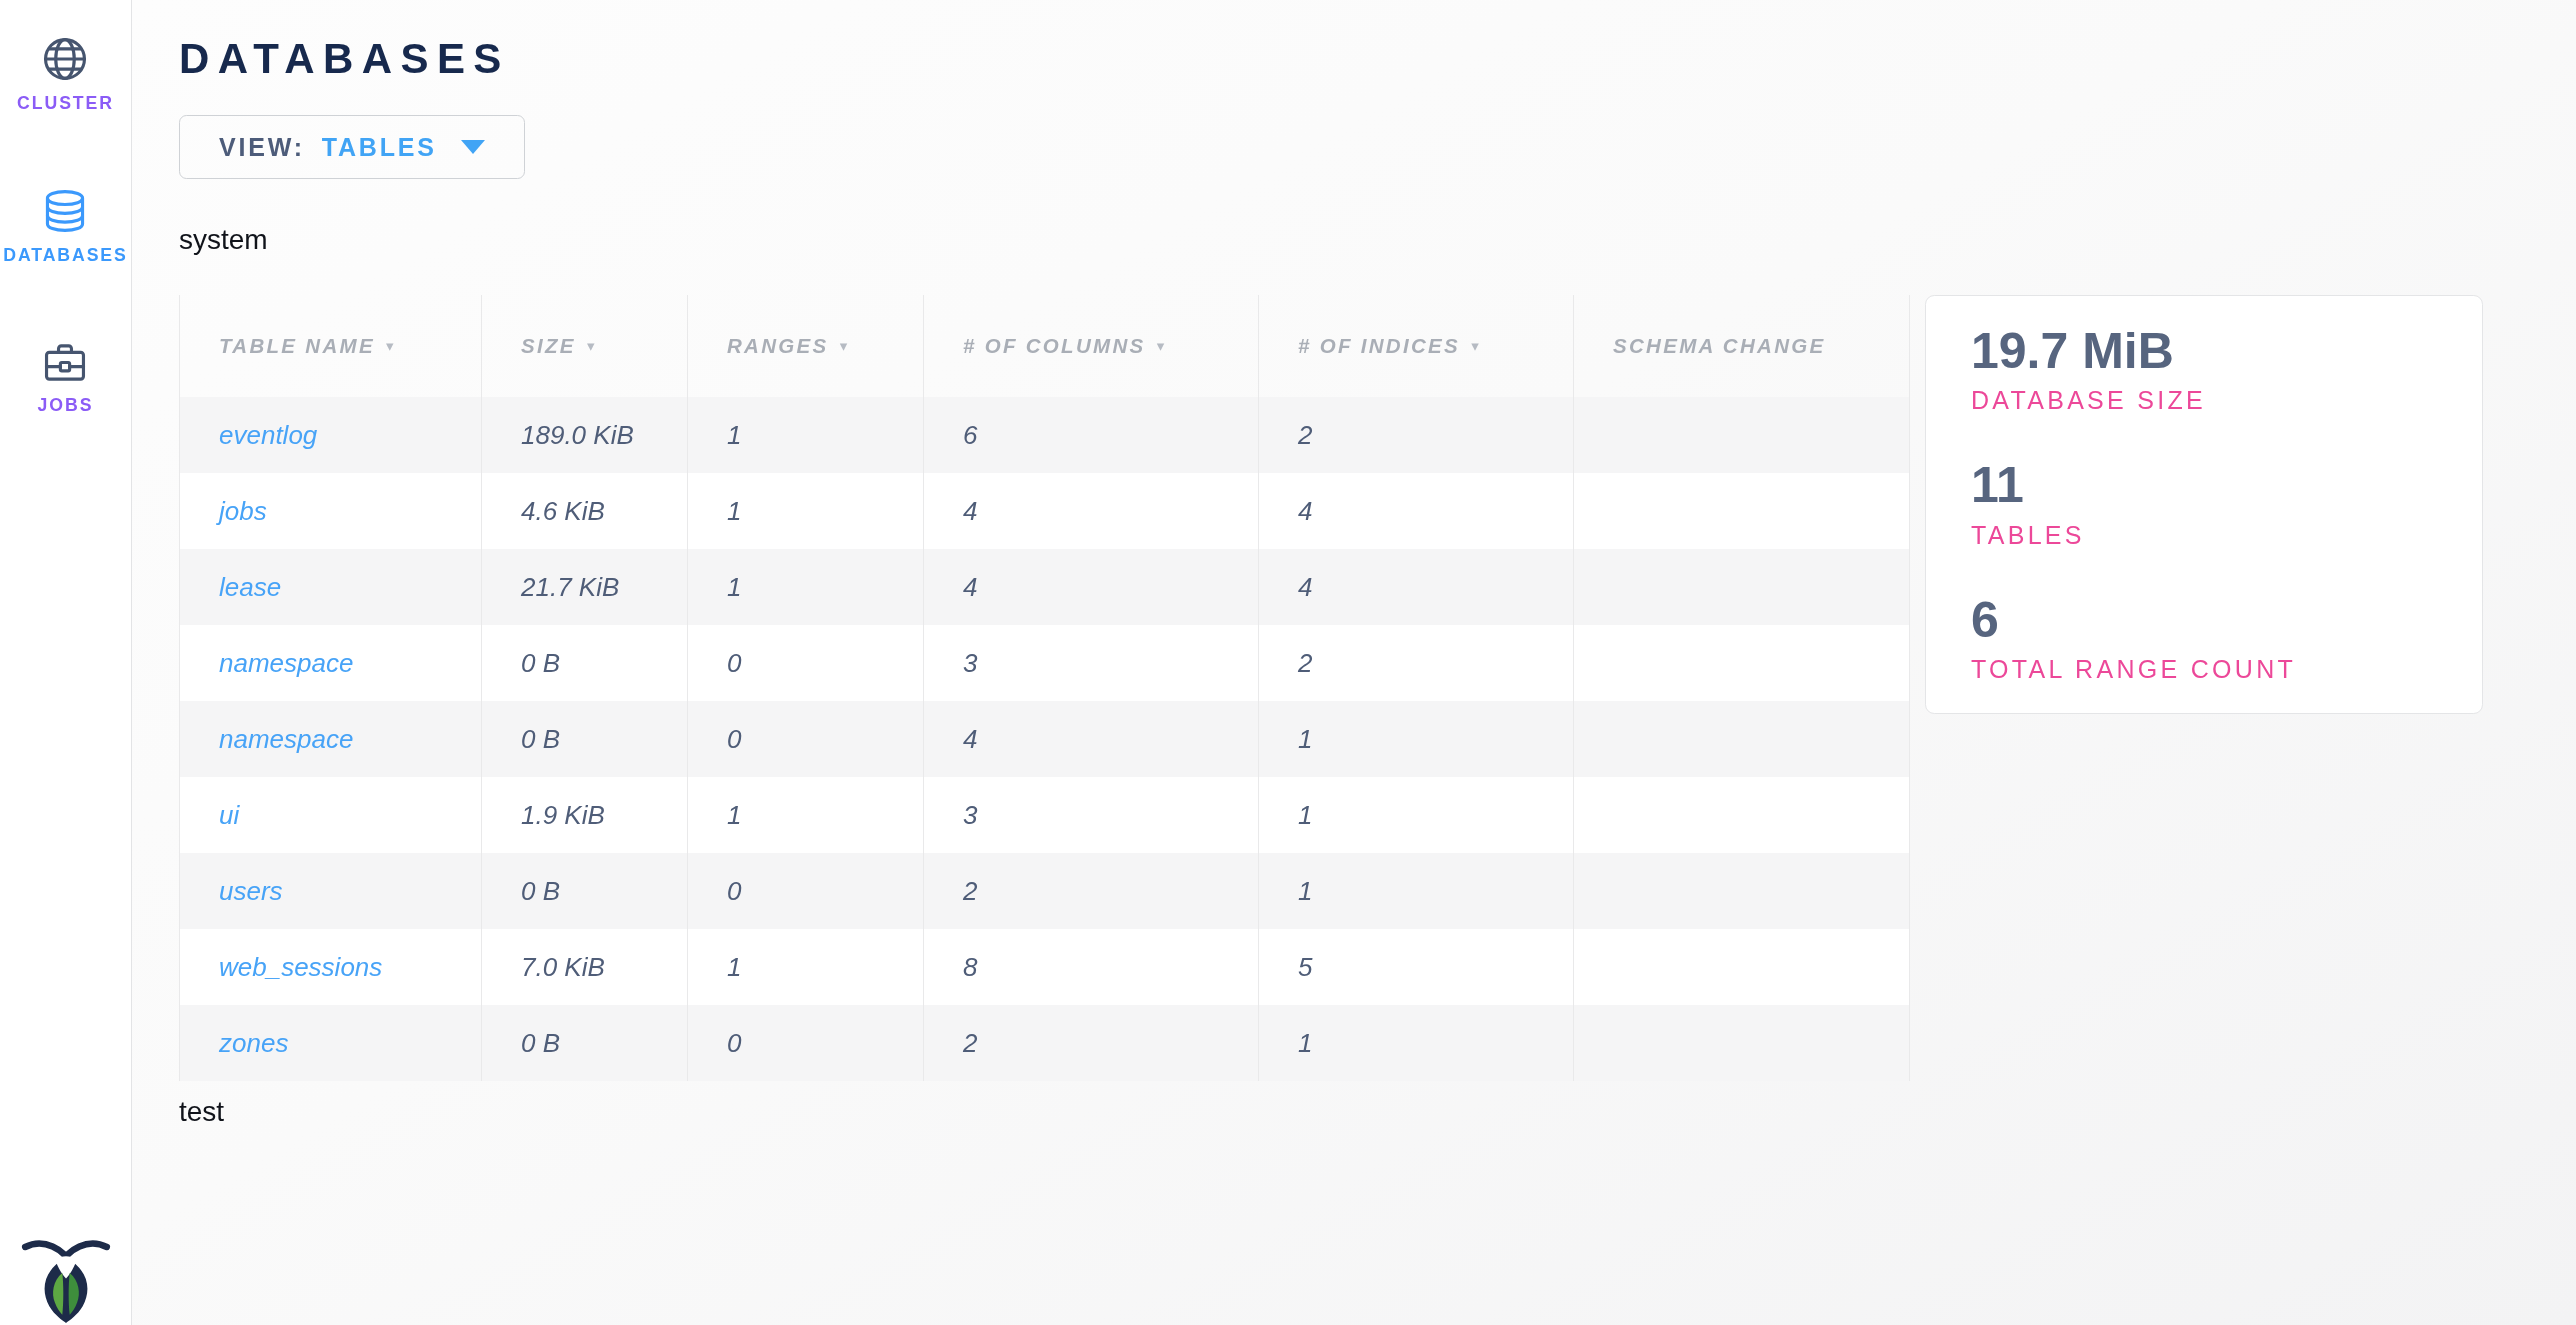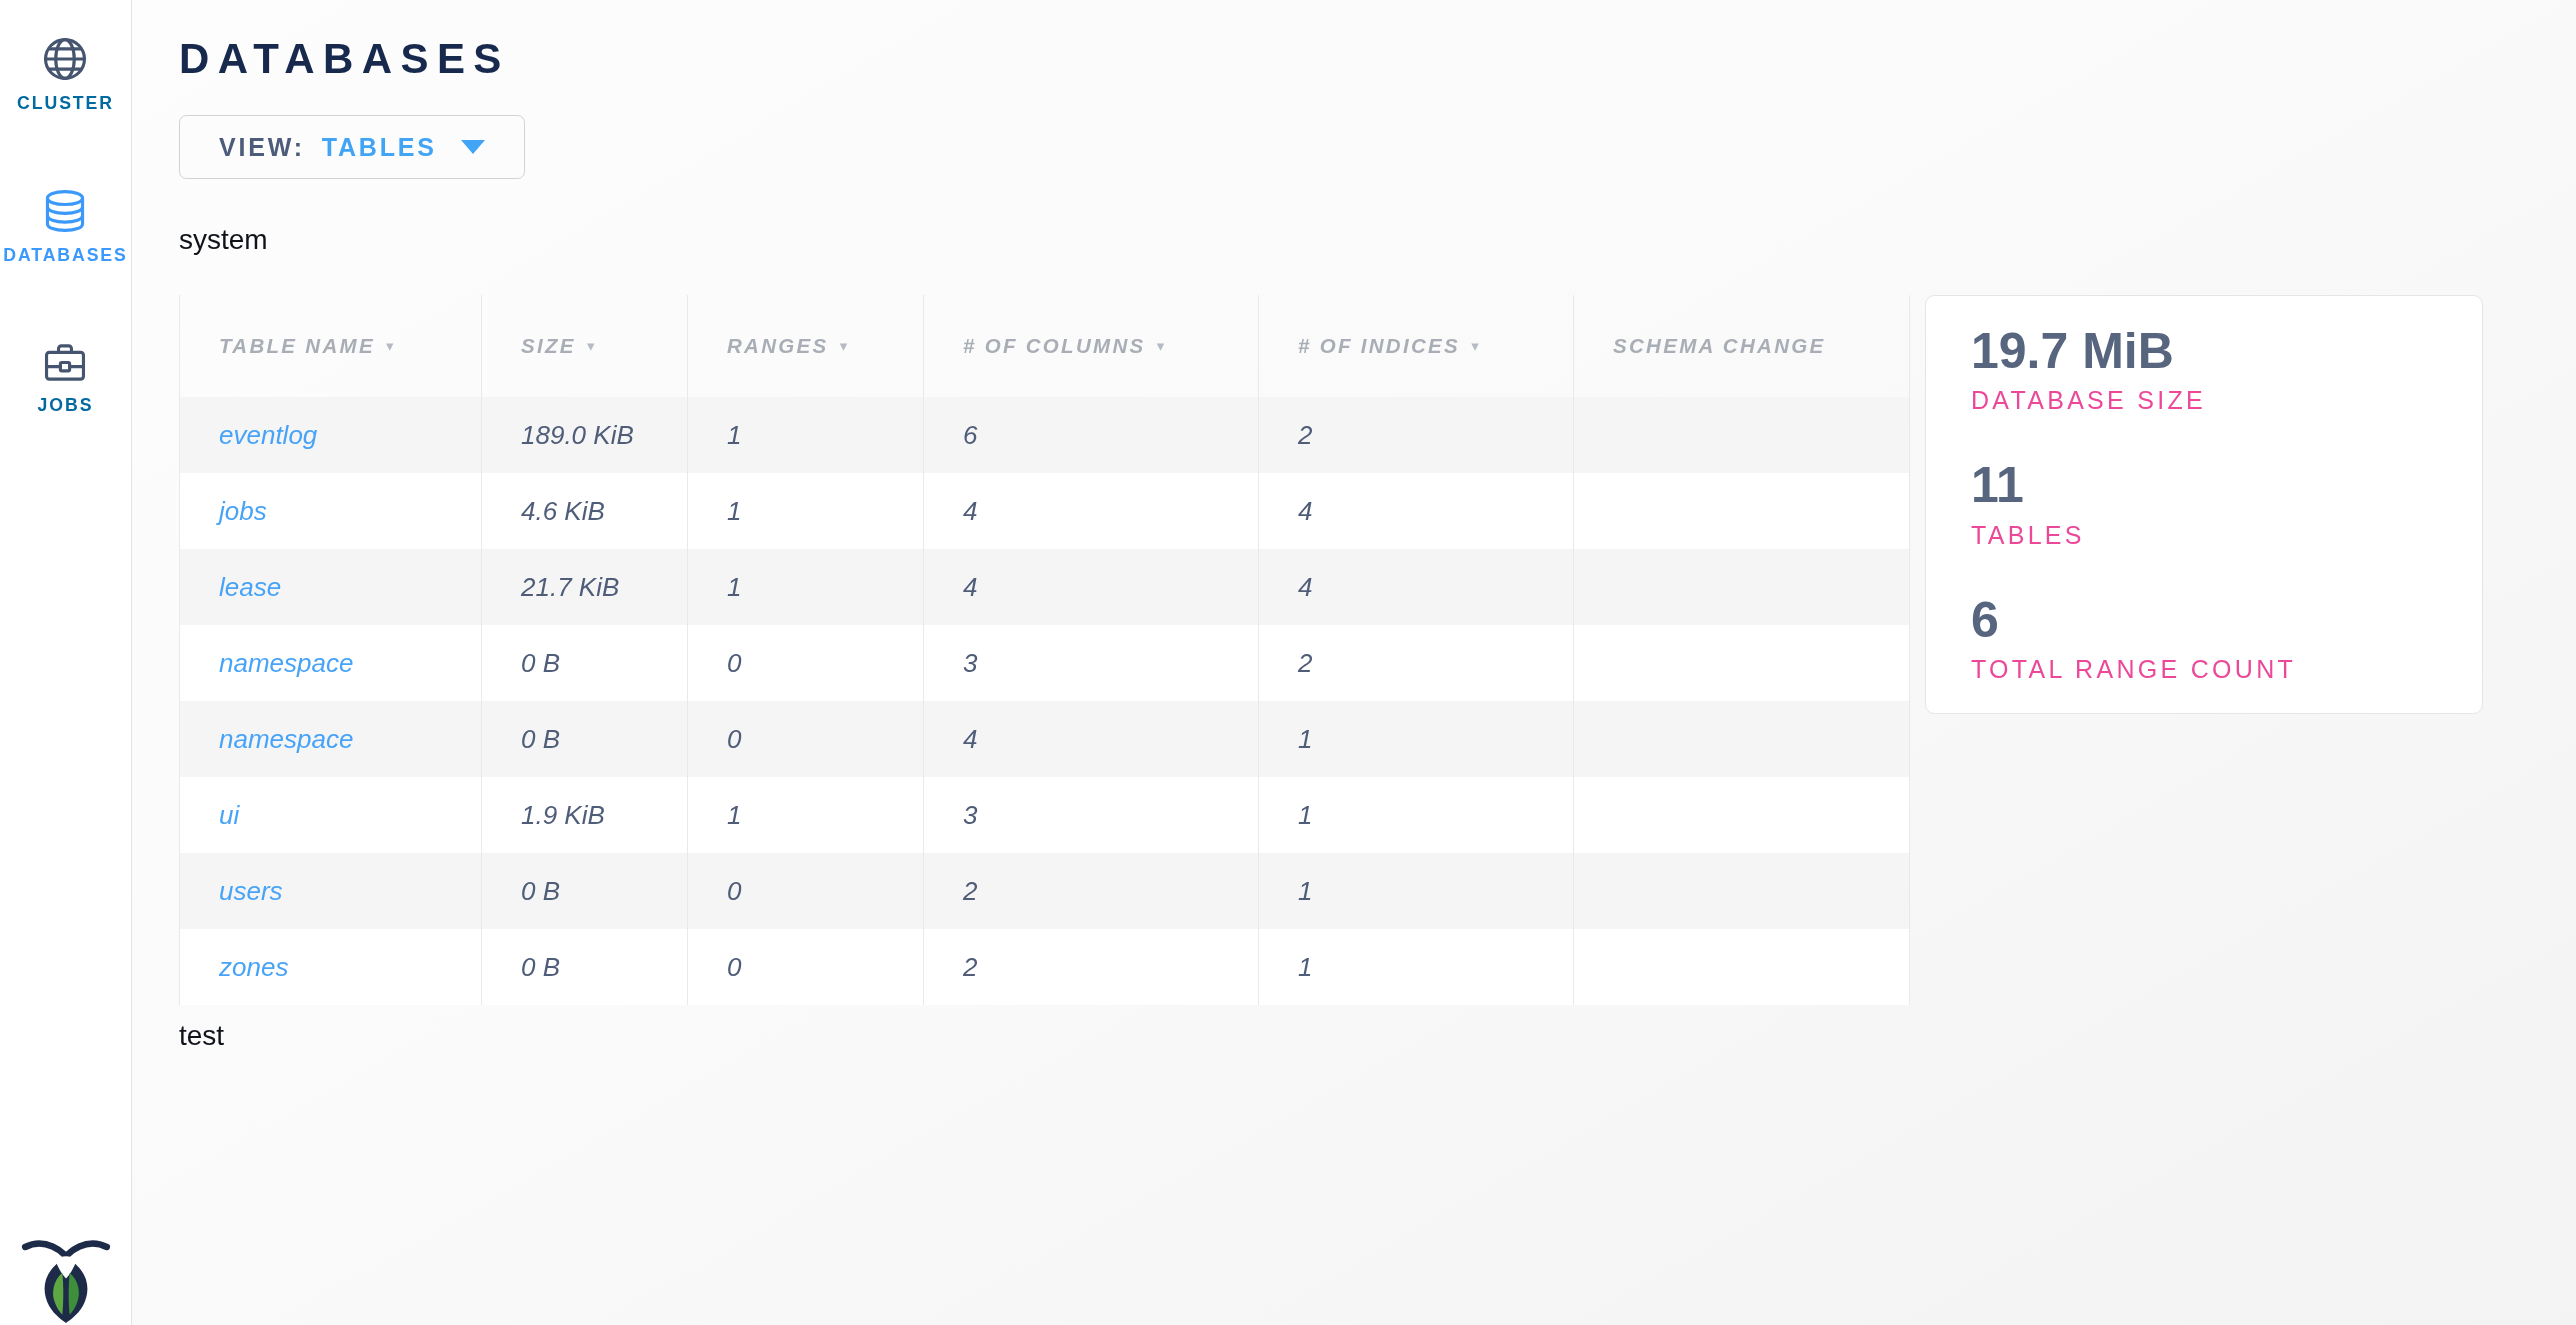--- a/index.html
+++ b/index.html
@@ -8,21 +8,21 @@
   .app { display:flex; width:2576px; height:1325px; }
 
   
   .sidebar { position:relative; width:132px; height:100%; background:#ffffff;
              border-right:0.9px solid #e3e4e6; flex:0 0 132px;
              display:flex; flex-direction:column; align-items:center; }
   .nav-item { display:flex; flex-direction:column; align-items:center; cursor:pointer; }
   .nav-item.first { margin-top:34px; }
   .nav-item + .nav-item { margin-top:73px; }
   .nav-label { margin-top:9.3px; font-size:17.7px; font-weight:700; letter-spacing:1.9px;
-               color:#0369a1; }
+               color:#8b5cf6; }
   .nav-item.active .nav-label { color:#3b99fc; }
   .logo-wrap { position:absolute; bottom:1.9px; left:50%; transform:translateX(-50%); }
 
   
   .main { flex:1; height:100%; padding-left:47px; overflow:hidden;
           background:linear-gradient(150deg,#fdfdfd 0%,#fafafa 45%,#f3f3f4 100%); }
   .page-title { margin-top:35px; font-size:42px; font-weight:700; letter-spacing:8.4px;
                 color:#17294d; }
   .view-box { margin-top:32px; display:inline-flex; align-items:center; height:64px;
               padding:0 39px; border:1.9px solid #cfd2d6; border-radius:7.4px; cursor:pointer; }
@@ -204,20 +204,28 @@
           </tr>
           <tr>
             <td><a>users</a></td>
             <td>0 B</td>
             <td>0</td>
             <td>2</td>
             <td>1</td>
             <td></td>
           </tr>
           <tr>
+            <td><a>web_sessions</a></td>
+            <td>7.0 KiB</td>
+            <td>1</td>
+            <td>8</td>
+            <td>5</td>
+            <td></td>
+          </tr>
+          <tr>
             <td><a>zones</a></td>
             <td>0 B</td>
             <td>0</td>
             <td>2</td>
             <td>1</td>
             <td></td>
           </tr>
         </tbody>
       </table>
 

